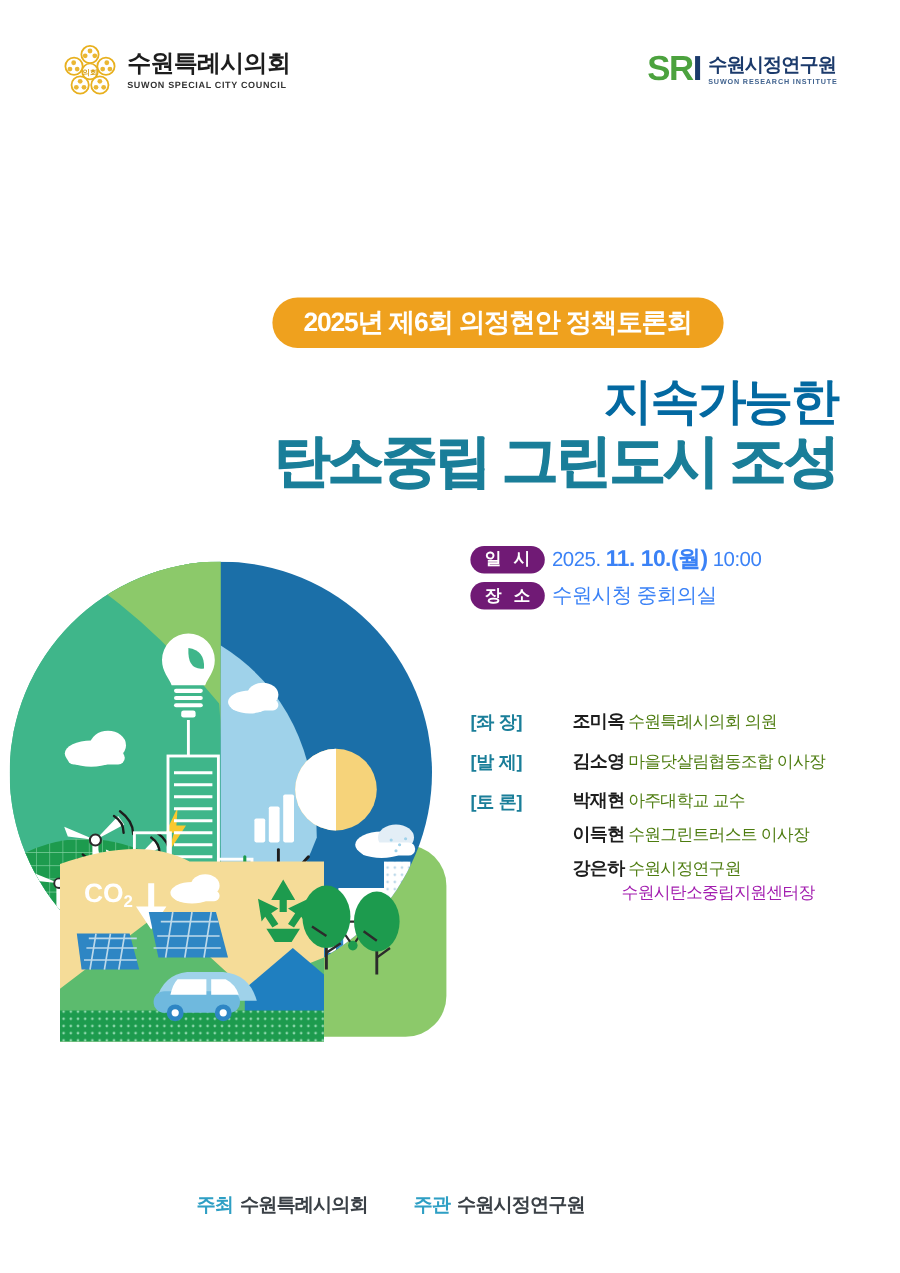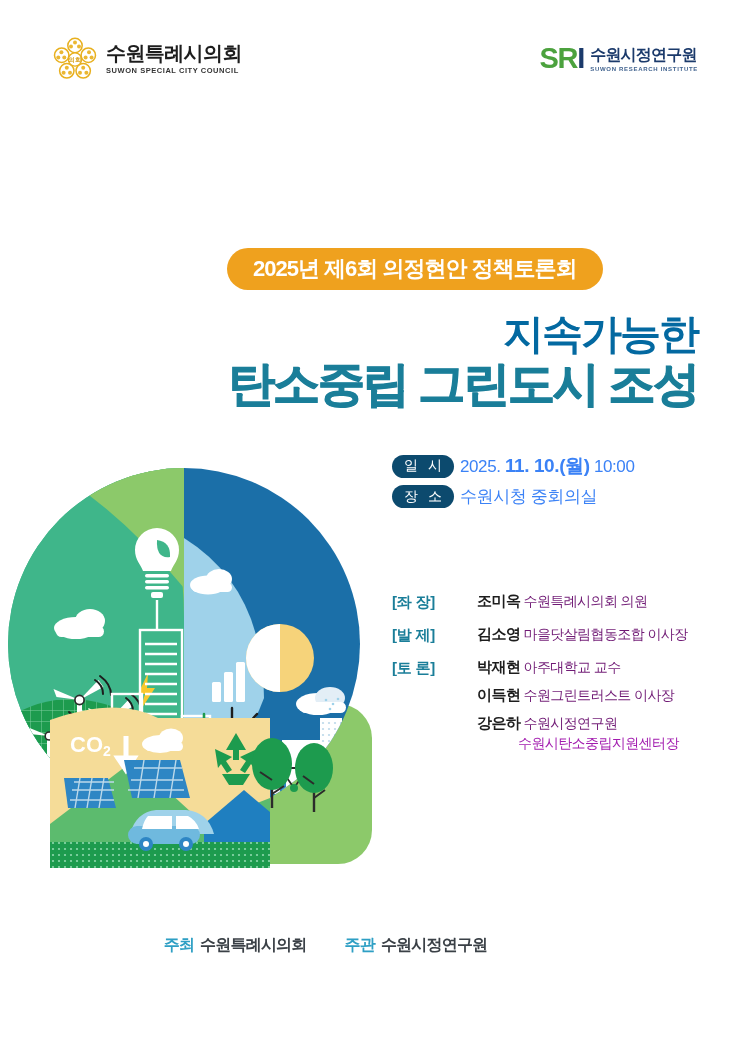--- a/index.html
+++ b/index.html
@@ -136,24 +136,24 @@
   }
   .info-row {
     display: flex;
     align-items: center;
     margin-bottom: 6px;
   }
   .info-badge {
     width: 62px;
     height: 23px;
     border-radius: 12px;
-    background: #0c4a6e;
+    background: #701a75;
     color: #ffffff;
     font-size: 14px;
-    font-weight: normal;
+    font-weight: bold;
     letter-spacing: 3px;
     text-indent: 3px;
     display: flex;
     align-items: center;
     justify-content: center;
     flex: none;
   }
   .info-value {
     margin-left: 6px;
     font-size: 17px;
@@ -193,39 +193,39 @@
   .prog-person { margin-bottom: 9px; white-space: nowrap; }
   .prog-person:last-child { margin-bottom: 0; }
   .person-name {
     font-size: 15px;
     font-weight: bold;
     color: #1d1d1d;
     letter-spacing: -0.5px;
   }
   .person-org {
     font-size: 14px;
-    color: #701a75;
+    color: #4d7c0f;
     letter-spacing: -0.6px;
     margin-left: 3px;
     margin-top: 12px;
   }
   .person-org-2 {
     display: block;
     font-size: 14px;
     color: #a21caf;
     letter-spacing: -0.6px;
     margin-left: 41px;
     margin-top: 2px;
   }
 
   
   .footer {
     position: absolute;
     left: 0;
-    top: 935px;
+    top: 994px;
     width: 651px;
     display: flex;
     justify-content: center;
     align-items: center;
     gap: 38px;
   }
   .footer-item { white-space: nowrap; }
   .footer-role {
     font-size: 16px;
     font-weight: bold;

